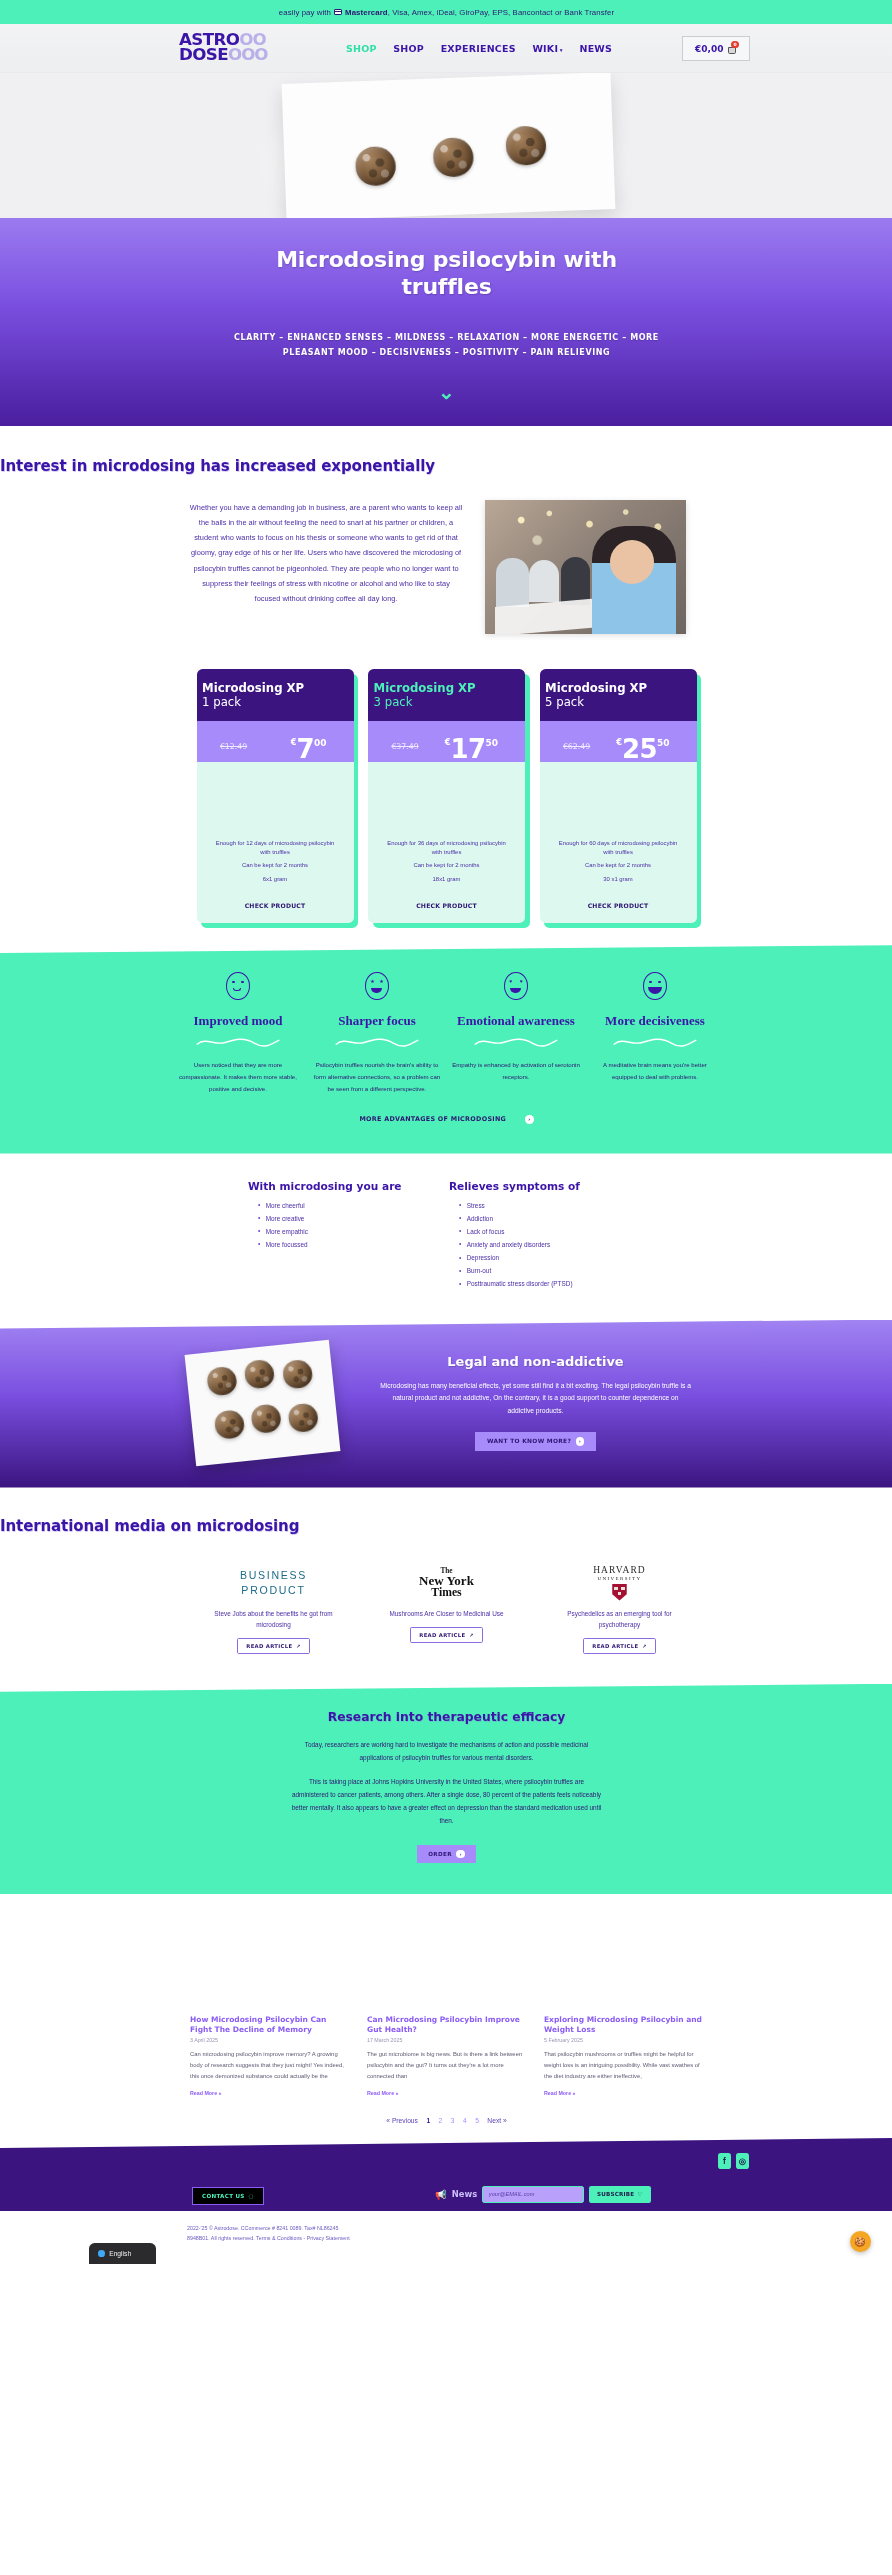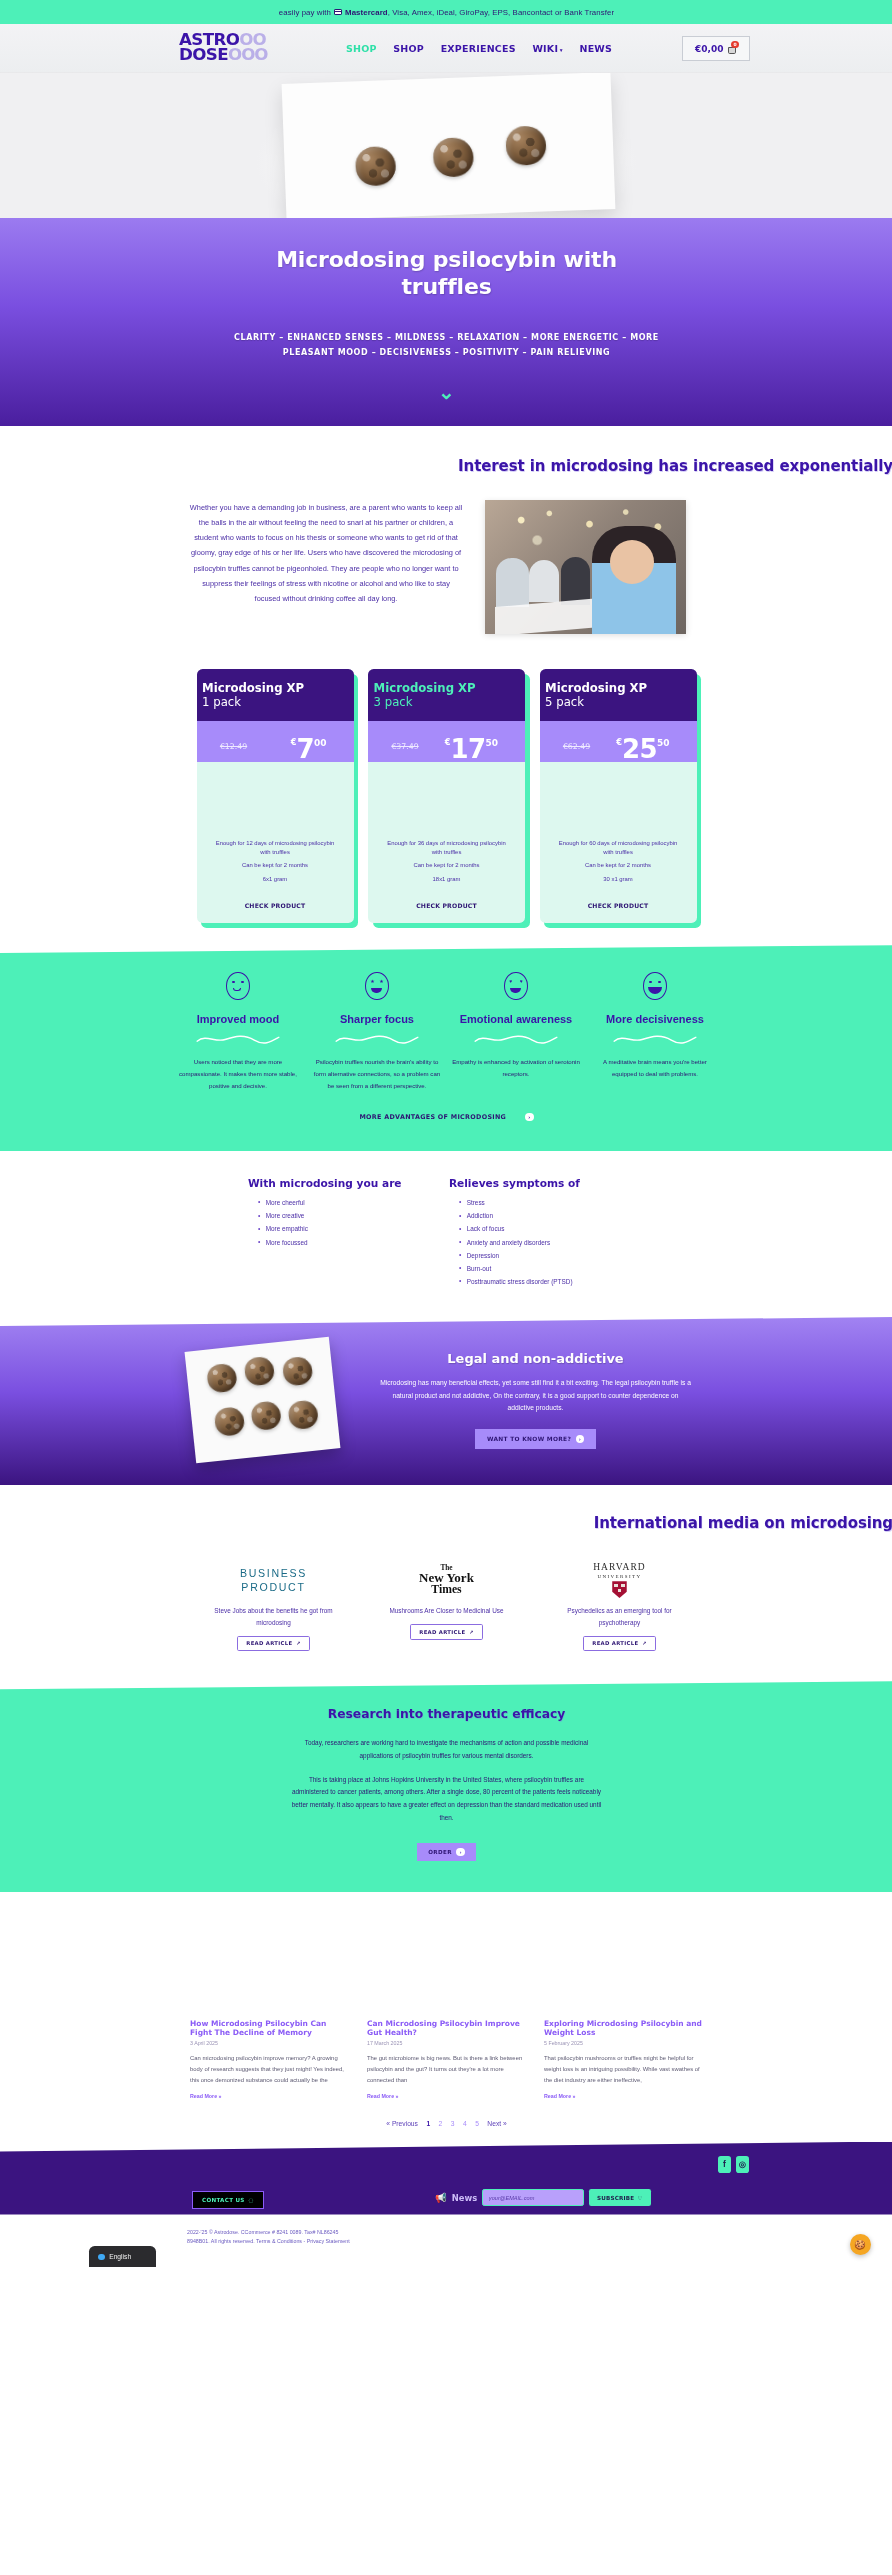--- a/index.html
+++ b/index.html
@@ -137,21 +137,21 @@
     font-family: "DejaVu Sans", sans-serif;
   }
   .scroll-chevron {
     margin-top: 21px; color: #4df0b8; font-size: 20px; line-height: 1;
     font-weight: 800; cursor: pointer;
   }
 
   
   .interest { background:#fff; padding: 31px 0 22px; }
   .h2 {
-    text-align: right; font-family: "DejaVu Sans", sans-serif;
+    text-align: left; font-family: "DejaVu Sans", sans-serif;
     font-size: 15px; font-weight: 800; color: #3b14a8;
     text-shadow: 0.6px 0.8px 0 rgba(130,110,230,.35);
     letter-spacing: -0.1px;
   }
   .interest-row {
     display: flex; gap: 22px; align-items: flex-start;
     width: 558px; margin: 24.5px auto 0; padding-left: 22px;
   }
   .interest-text {
     width: 273px; font-size: 7.4px; line-height: 2.05;
@@ -258,21 +258,21 @@
   .star.l{left:3.9px;} .star.r{right:3.9px;}
   .heart { position:absolute; top:6.1px; font-size:5px; color:#3b14a8; line-height:1; }
   .heart.l{left:3.9px;} .heart.r{right:3.9px;}
   .mouth-small { position:absolute; bottom:7.8px; left:6.1px; width:7.8px; height:3.9px;
     border:1.1px solid #3b14a8; border-top:0; border-radius:0 0 7.8px 7.8px; }
   .mouth-fill { position:absolute; bottom:6.1px; left:4.5px; width:11px; height:5.6px;
     background:#3b14a8; border-radius:0 0 11px 11px; }
   .mouth-wide { position:absolute; bottom:5.6px; left:3.9px; width:13.4px; height:6.7px;
     background:#3b14a8; border-radius:0 0 13.4px 13.4px; }
   .benefit h3 {
-    font-family: Liberation Sans, sans-serif; font-size: 11px; font-weight: 800;
+    font-family: Liberation Serif, serif; font-size: 13px; font-weight: 800;
     color: #3b14a8; line-height: 1.25; margin-bottom: 9px;
   }
   .squiggle { height: 9px; margin-bottom: 10px; }
   .benefit p { font-size: 6.1px; line-height: 1.95; color: #2e1573; }
   .more-btn-wrap { text-align: center; margin-top: 19px; }
   .more-btn {
     display: inline-flex; align-items: center; gap: 19px;
     font-family: "DejaVu Sans", sans-serif;
     font-size: 6.4px; font-weight: 800; letter-spacing: 0.3px;
     color: #2e1573; cursor: pointer;
@@ -394,21 +394,21 @@
   .order-btn {
     display: inline-flex; align-items: center; gap: 4.5px;
     background: #a78bfa; color: #2e1573; border: 0;
     padding: 5px 11px; margin-top: 6.7px;
     font-family: "DejaVu Sans", sans-serif;
     font-size: 5.6px; font-weight: 800; letter-spacing: 0.4px; cursor: pointer;
   }
 
   
   .blog { background:#fff; padding: 117px 0 14.5px; }
-  .blog-row { width: 513px; margin: 10px auto; display: flex; gap: 19px; }
+  .blog-row { width: 513px; margin: 4px auto; display: flex; gap: 19px; }
   .blog-card { width: 158px; }
   .blog-card h4 {
     font-family: "DejaVu Sans", sans-serif; font-size: 7.5px; font-weight: 800;
     color: #8b5cf6; line-height: 1.28; margin-bottom: 2.2px;
   }
   .blog-date { font-size: 5.3px; color: #9a93b5; margin-bottom: 6.7px; }
   .blog-card p { font-size: 5.9px; color: #5d5a72; line-height: 1.85; }
   .read-more {
     display:inline-block; margin-top: 7.3px;
     font-size: 5.3px; font-weight: 700; color: #8b5cf6; cursor: pointer;

